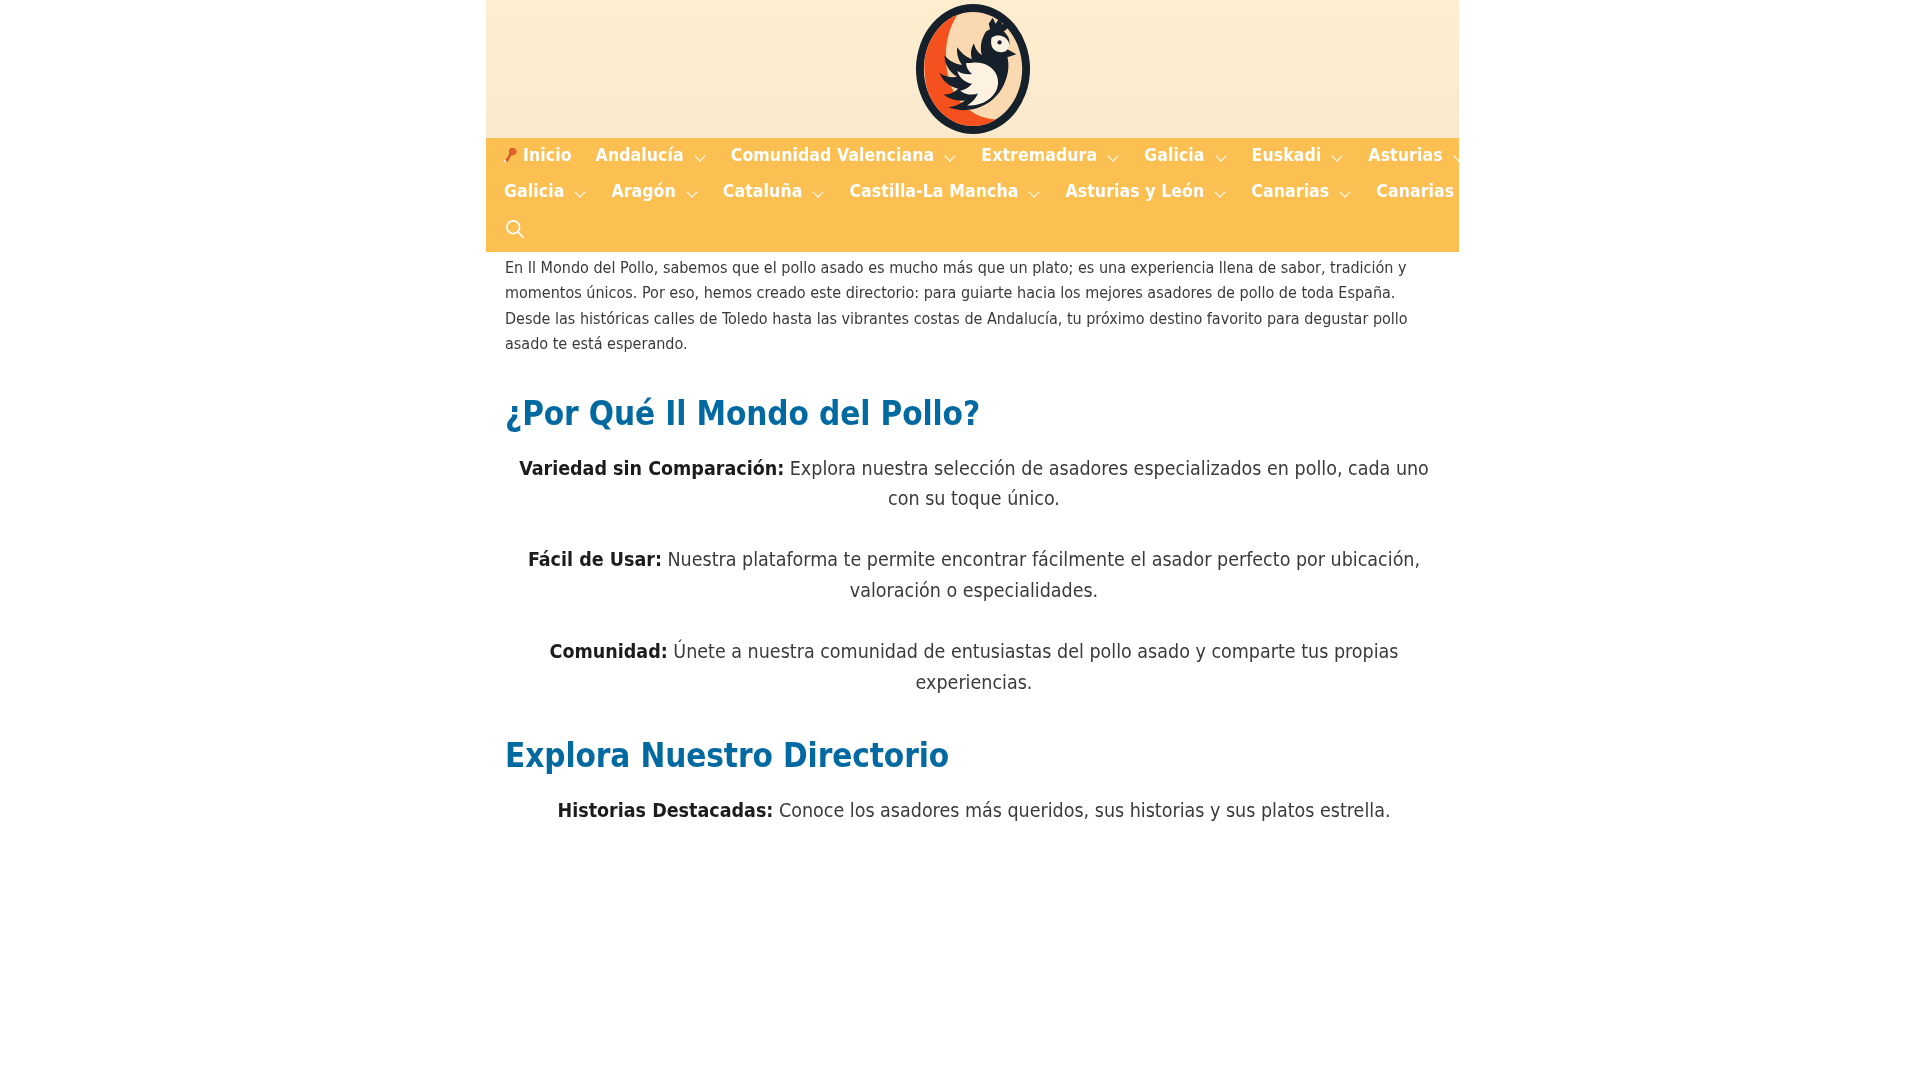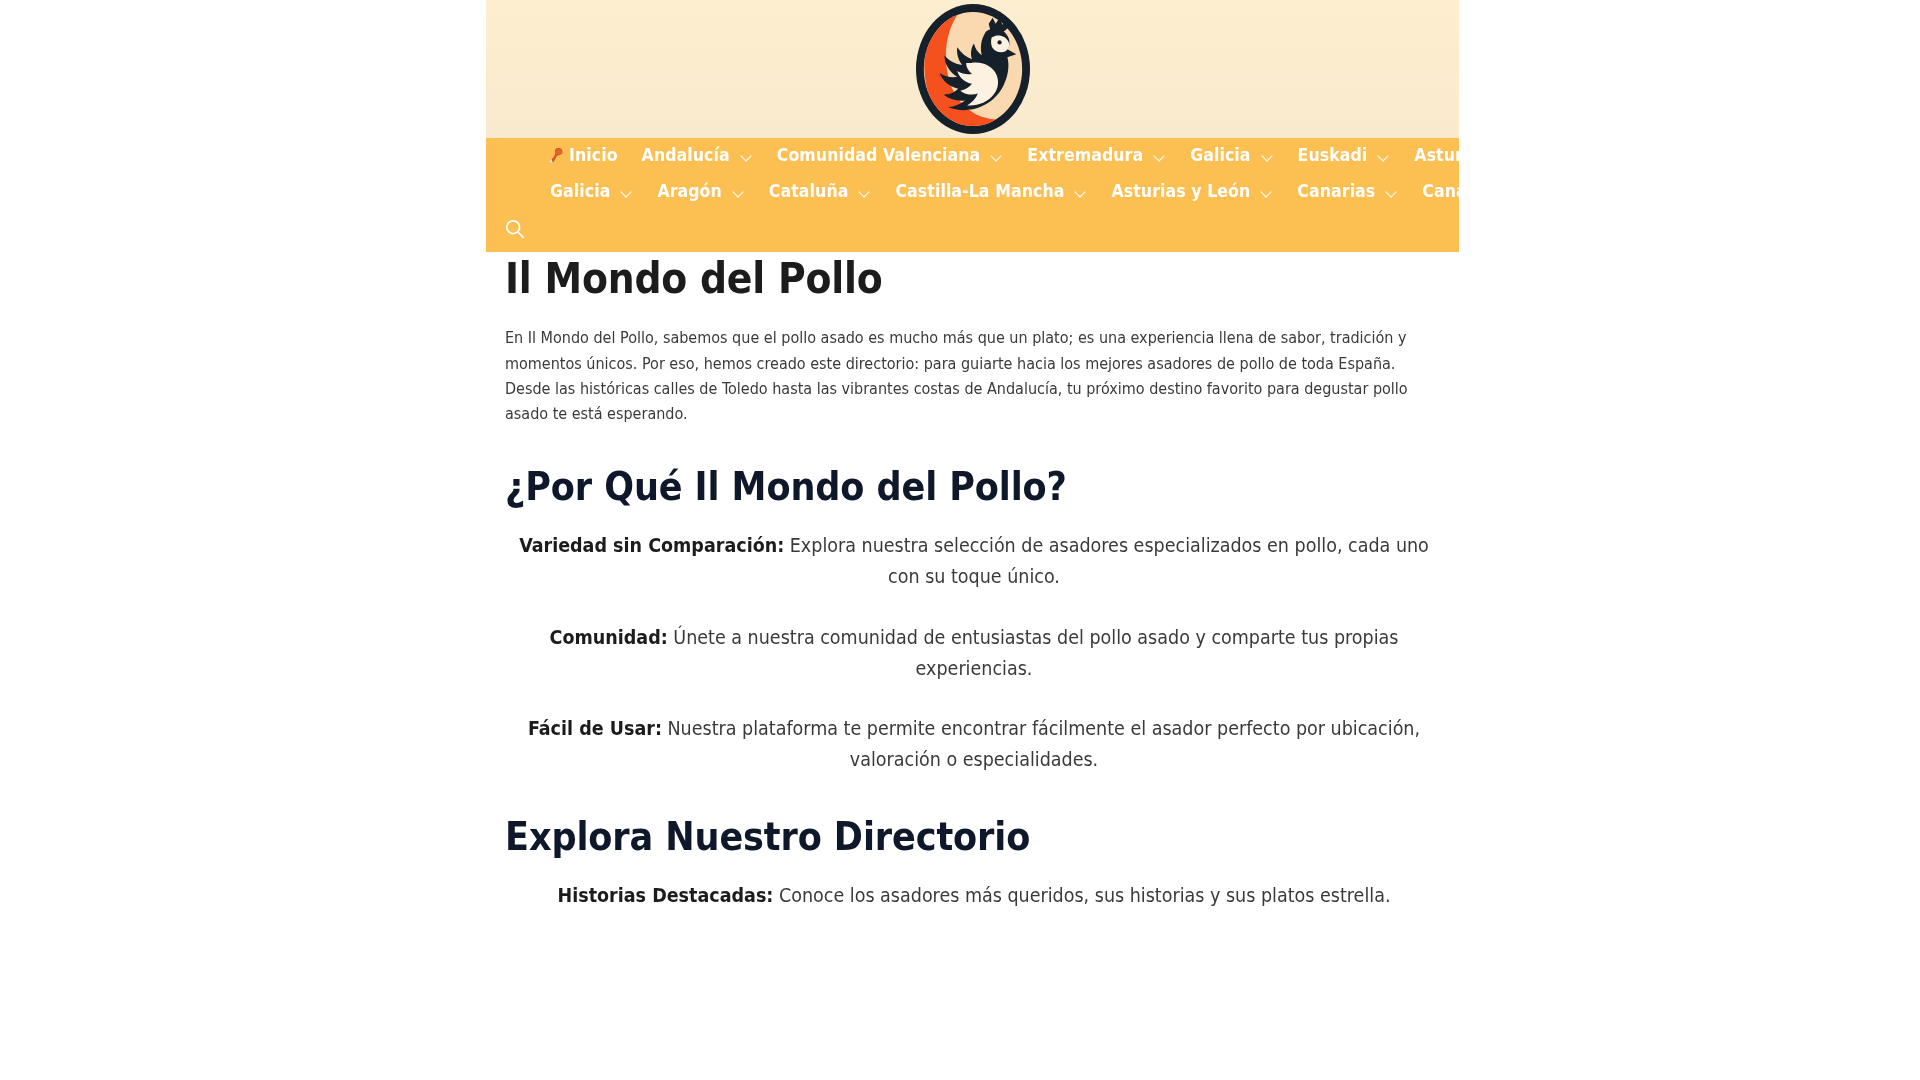--- a/index.html
+++ b/index.html
@@ -50,21 +50,20 @@
   .main-nav {
     background: #fbbf52;
     padding: 0 18px;
   }
 
   .nav-row {
     display: flex;
     align-items: center;
     flex-wrap: nowrap;
     height: 36px;
-    margin-left: 46px;
   }
 
   .nav-item {
     display: inline-flex;
     align-items: center;
     gap: 5px;
     color: #ffffff;
     font-size: 17.5px;
     font-weight: 600;
     letter-spacing: 0.1px;
@@ -129,23 +128,23 @@
   h1.page-title {
     font-size: 42px;
     font-weight: 700;
     color: #1c1c1c;
     margin: 0 0 22px 0;
     line-height: 1.15;
     letter-spacing: -0.2px;
   }
 
   h2.section-title {
-    font-size: 39px;
+    font-size: 33px;
     font-weight: 700;
-    color: #0f172a;
+    color: #0369a1;
     margin: 38px 0 20px 0;
     line-height: 1.2;
     letter-spacing: -0.1px;
   }
 
   p.body-text {
     font-size: 16px;
     line-height: 1.58;
     color: #3a3a3a;
     margin: 0 0 22px 0;
@@ -293,37 +292,36 @@
           <circle cx="9.2" cy="9.2" r="6.4" fill="none" stroke="#ffffff" stroke-width="1.7"></circle>
           <line x1="14" y1="14" x2="19.2" y2="19.4" stroke="#ffffff" stroke-width="1.7" stroke-linecap="round"></line>
         </svg>
       </div>
 
     </nav>
   </header>
 
   <main class="content">
 
-    <h1 class="page-title">Il Mondo del Pollo</h1>
 
     <p class="body-text intro-para">En Il Mondo del Pollo, sabemos que el pollo asado es mucho más que un plato; es una experiencia llena de sabor, tradición y momentos únicos. Por eso, hemos creado este directorio: para guiarte hacia los mejores asadores de pollo de toda España. Desde las históricas calles de Toledo hasta las vibrantes costas de Andalucía, tu próximo destino favorito para degustar pollo asado te está esperando.</p>
 
     <h2 class="section-title">¿Por Qué Il Mondo del Pollo?</h2>
 
     <p class="feature">
       <span class="lead">Variedad sin Comparación:</span><span> Explora nuestra selección de asadores especializados en pollo, cada uno con su toque único.</span>
     </p>
 
 
     <p class="feature">
+      <span class="lead">Fácil de Usar:</span><span> Nuestra plataforma te permite encontrar fácilmente el asador perfecto por ubicación, valoración o especialidades.</span>
+    </p>
+
+    <p class="feature">
       <span class="lead">Comunidad:</span><span> Únete a nuestra comunidad de entusiastas del pollo asado y comparte tus propias experiencias.</span>
-    </p>
-
-    <p class="feature">
-      <span class="lead">Fácil de Usar:</span><span> Nuestra plataforma te permite encontrar fácilmente el asador perfecto por ubicación, valoración o especialidades.</span>
     </p>
 
     <h2 class="section-title">Explora Nuestro Directorio</h2>
 
 
     <p class="feature">
       <span class="lead">Historias Destacadas:</span><span> Conoce los asadores más queridos, sus historias y sus platos estrella.</span>
     </p>
 
   </main>

